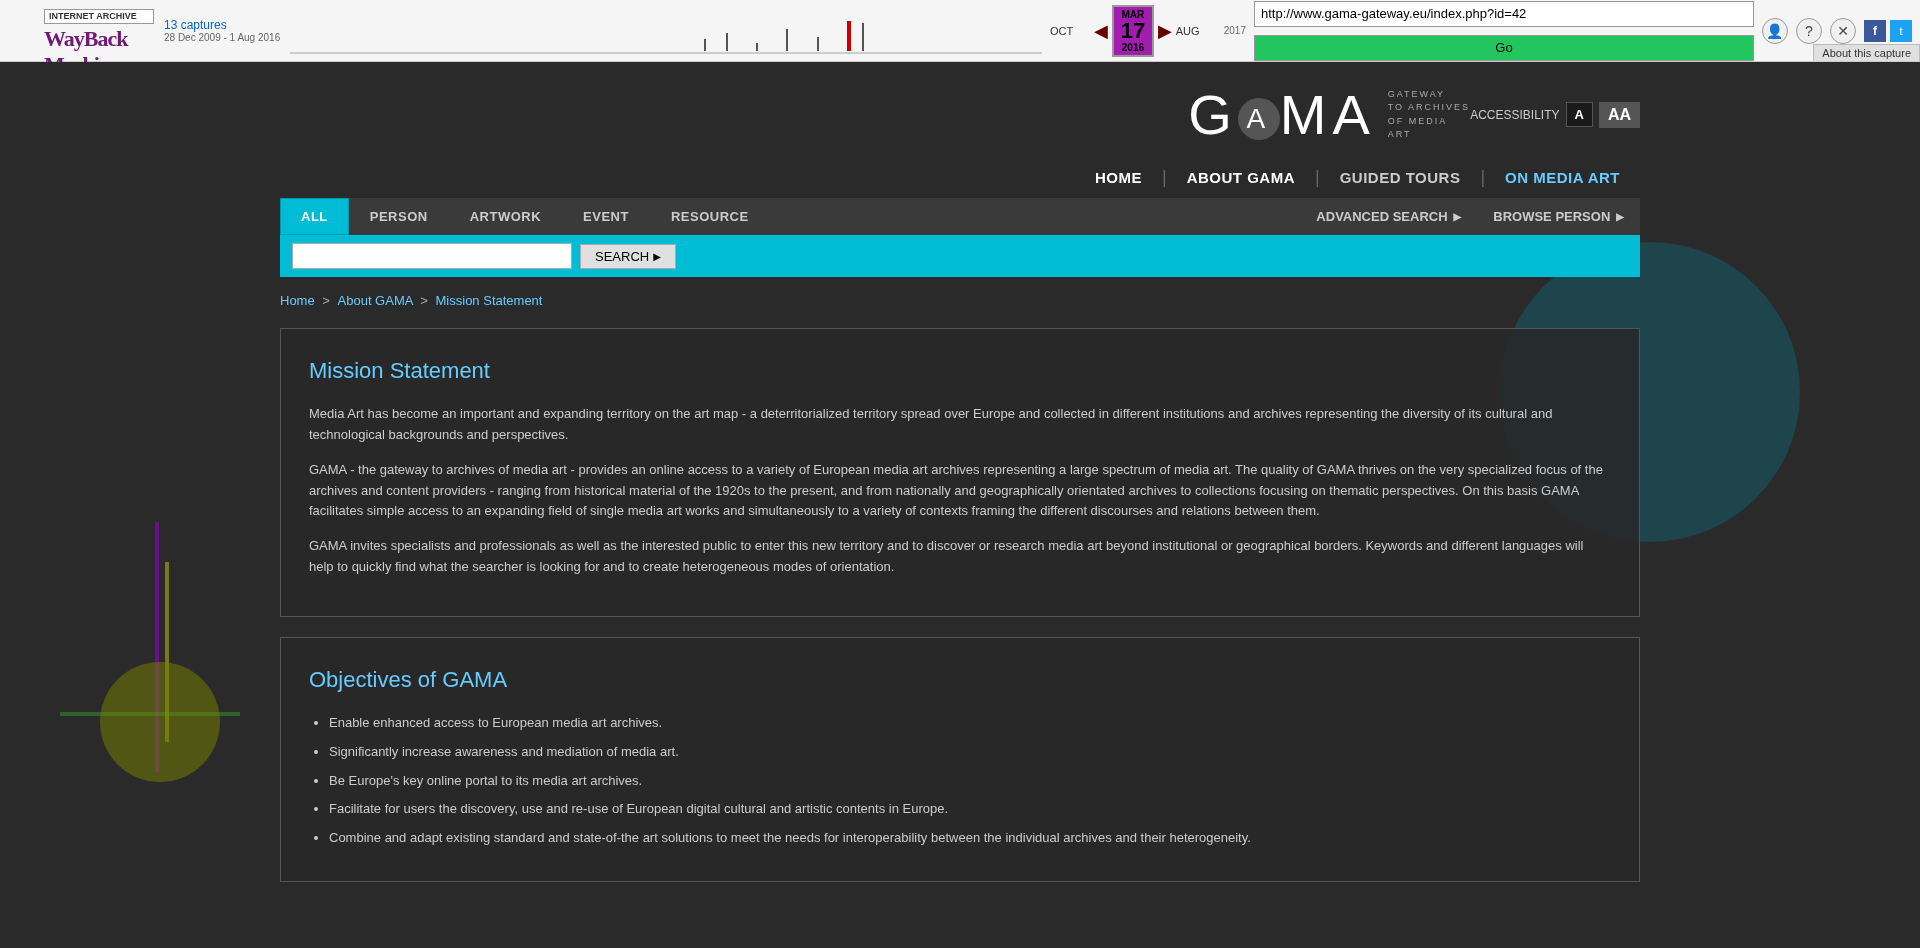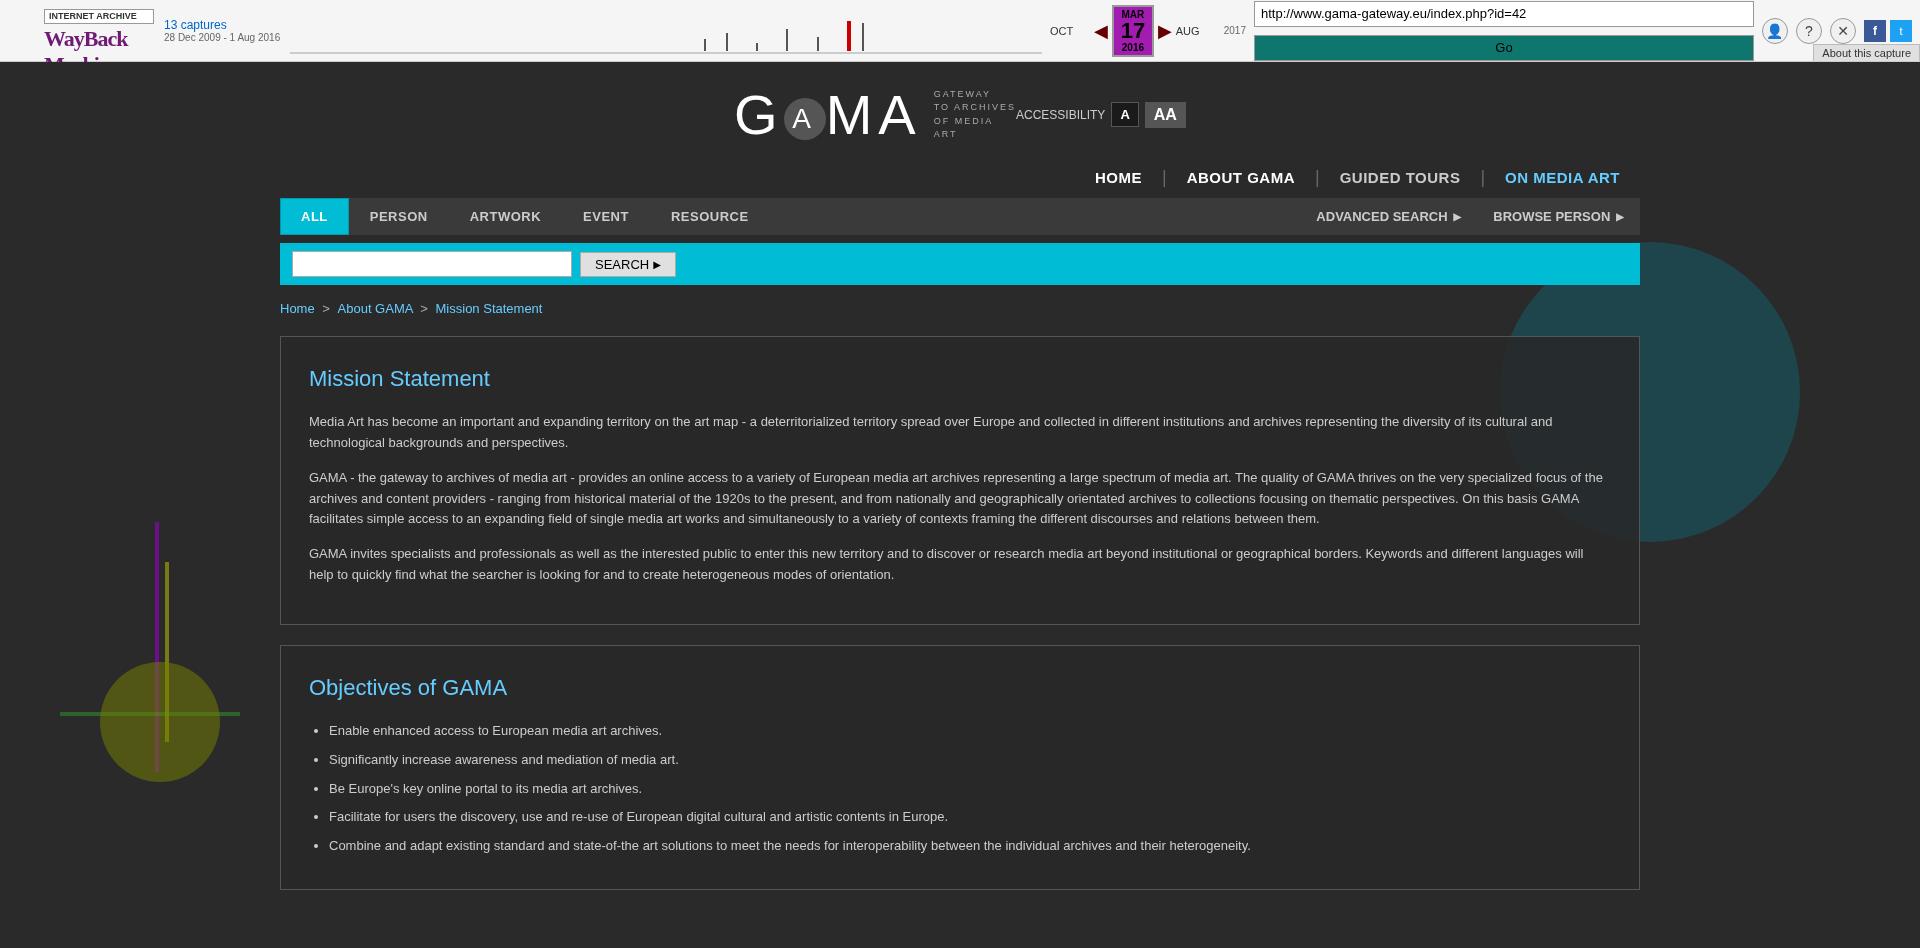--- a/index.html
+++ b/index.html
@@ -106,21 +106,21 @@
       flex-direction: column;
     }
     .wb-url-input {
       width: 500px;
       height: 26px;
       border: 1px solid #999;
       padding: 0 6px;
       font-size: 13px;
     }
     .wb-go-btn {
-      background: #0f766e;
+      background: #22c55e;
       border: 1px solid #999;
       padding: 3px 10px;
       font-size: 13px;
       cursor: pointer;
       height: 26px;
     }
     .wb-icons-right {
       display: flex;
       align-items: center;
       gap: 8px;
@@ -228,21 +228,21 @@
       border-radius: 50%;
       background: rgba(120, 130, 0, 0.5);
       left: 100px;
       top: 600px;
     }
 
     
     .site-header {
       display: flex;
       align-items: center;
-      justify-content: center;
+      justify-content: flex-end;
       padding: 20px 280px 10px 280px;
       position: relative;
       z-index: 10;
     }
     .accessibility-bar {
       display: flex;
       align-items: center;
       gap: 6px;
       font-size: 12px;
       color: #ccc;
@@ -300,21 +300,21 @@
       padding: 0 280px;
       position: relative;
       z-index: 10;
     }
 
     
     .search-tabs {
       display: flex;
       align-items: center;
       background: #3a3a3a;
-      margin-bottom: 8px;
+      margin-bottom: 0;
     }
     .search-tab {
       padding: 10px 20px;
       font-size: 13px;
       font-weight: bold;
       color: #ccc;
       cursor: pointer;
       border: 1px solid transparent;
       text-transform: uppercase;
       letter-spacing: 0.5px;

